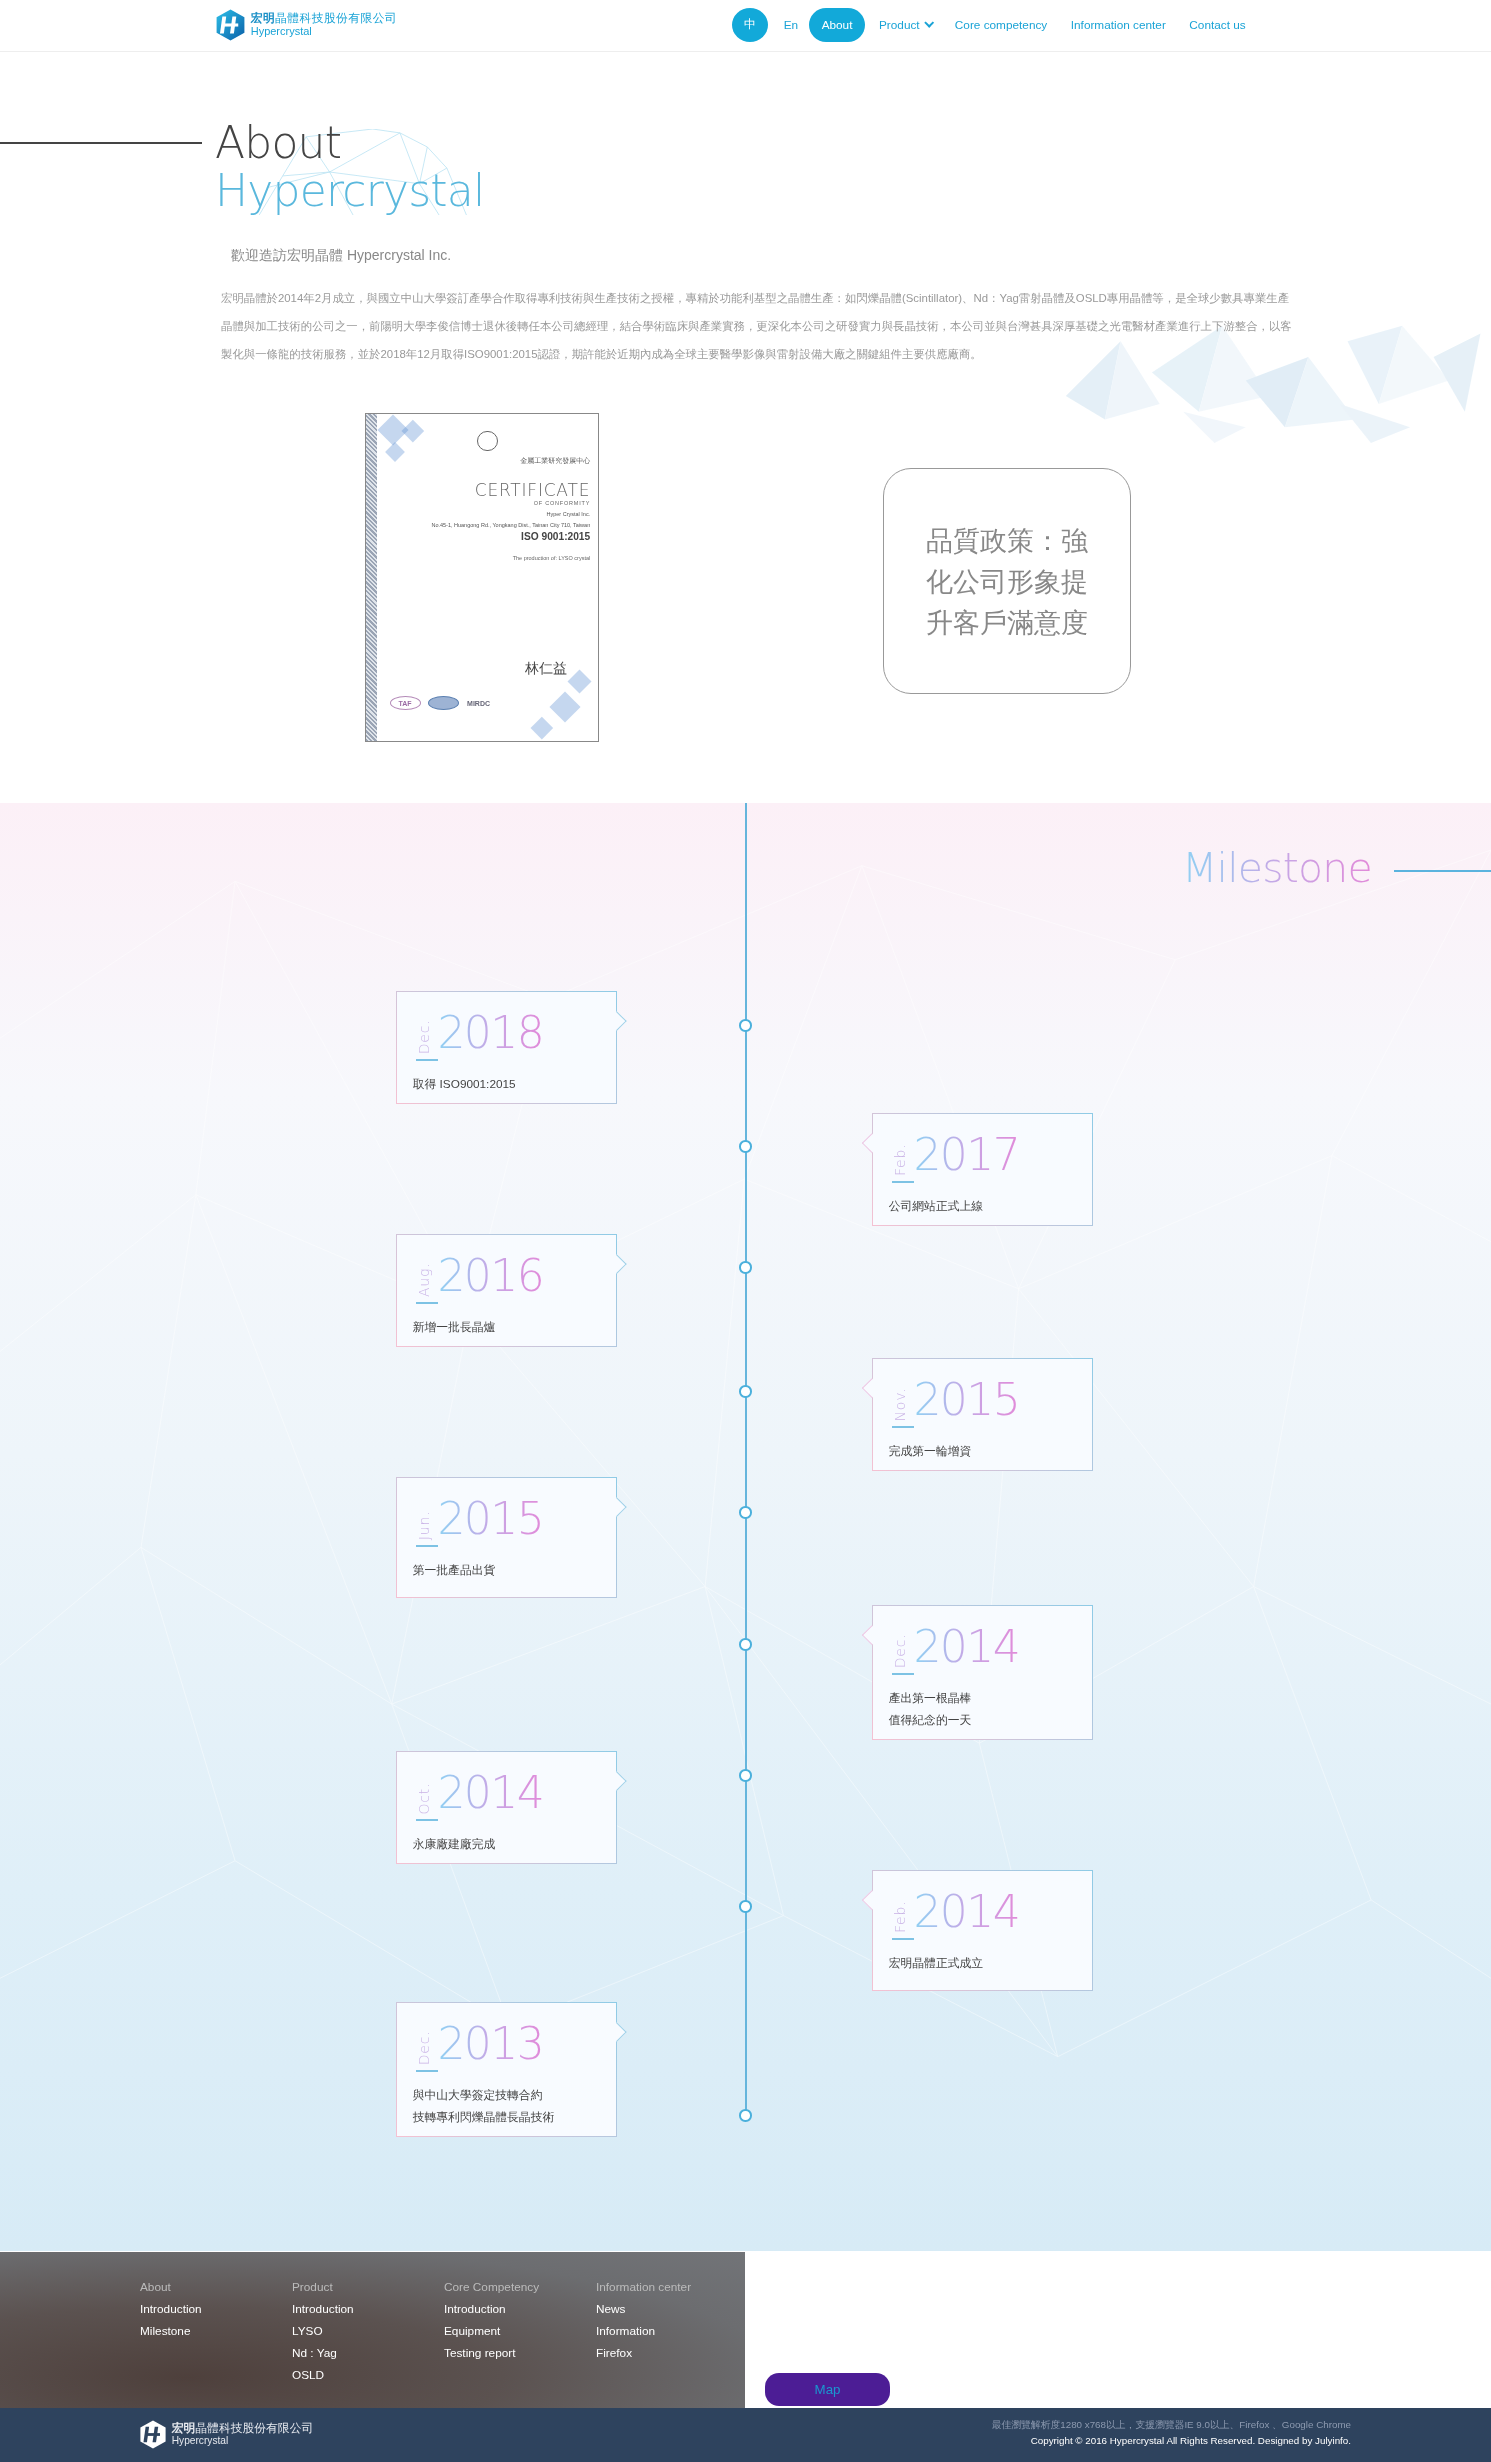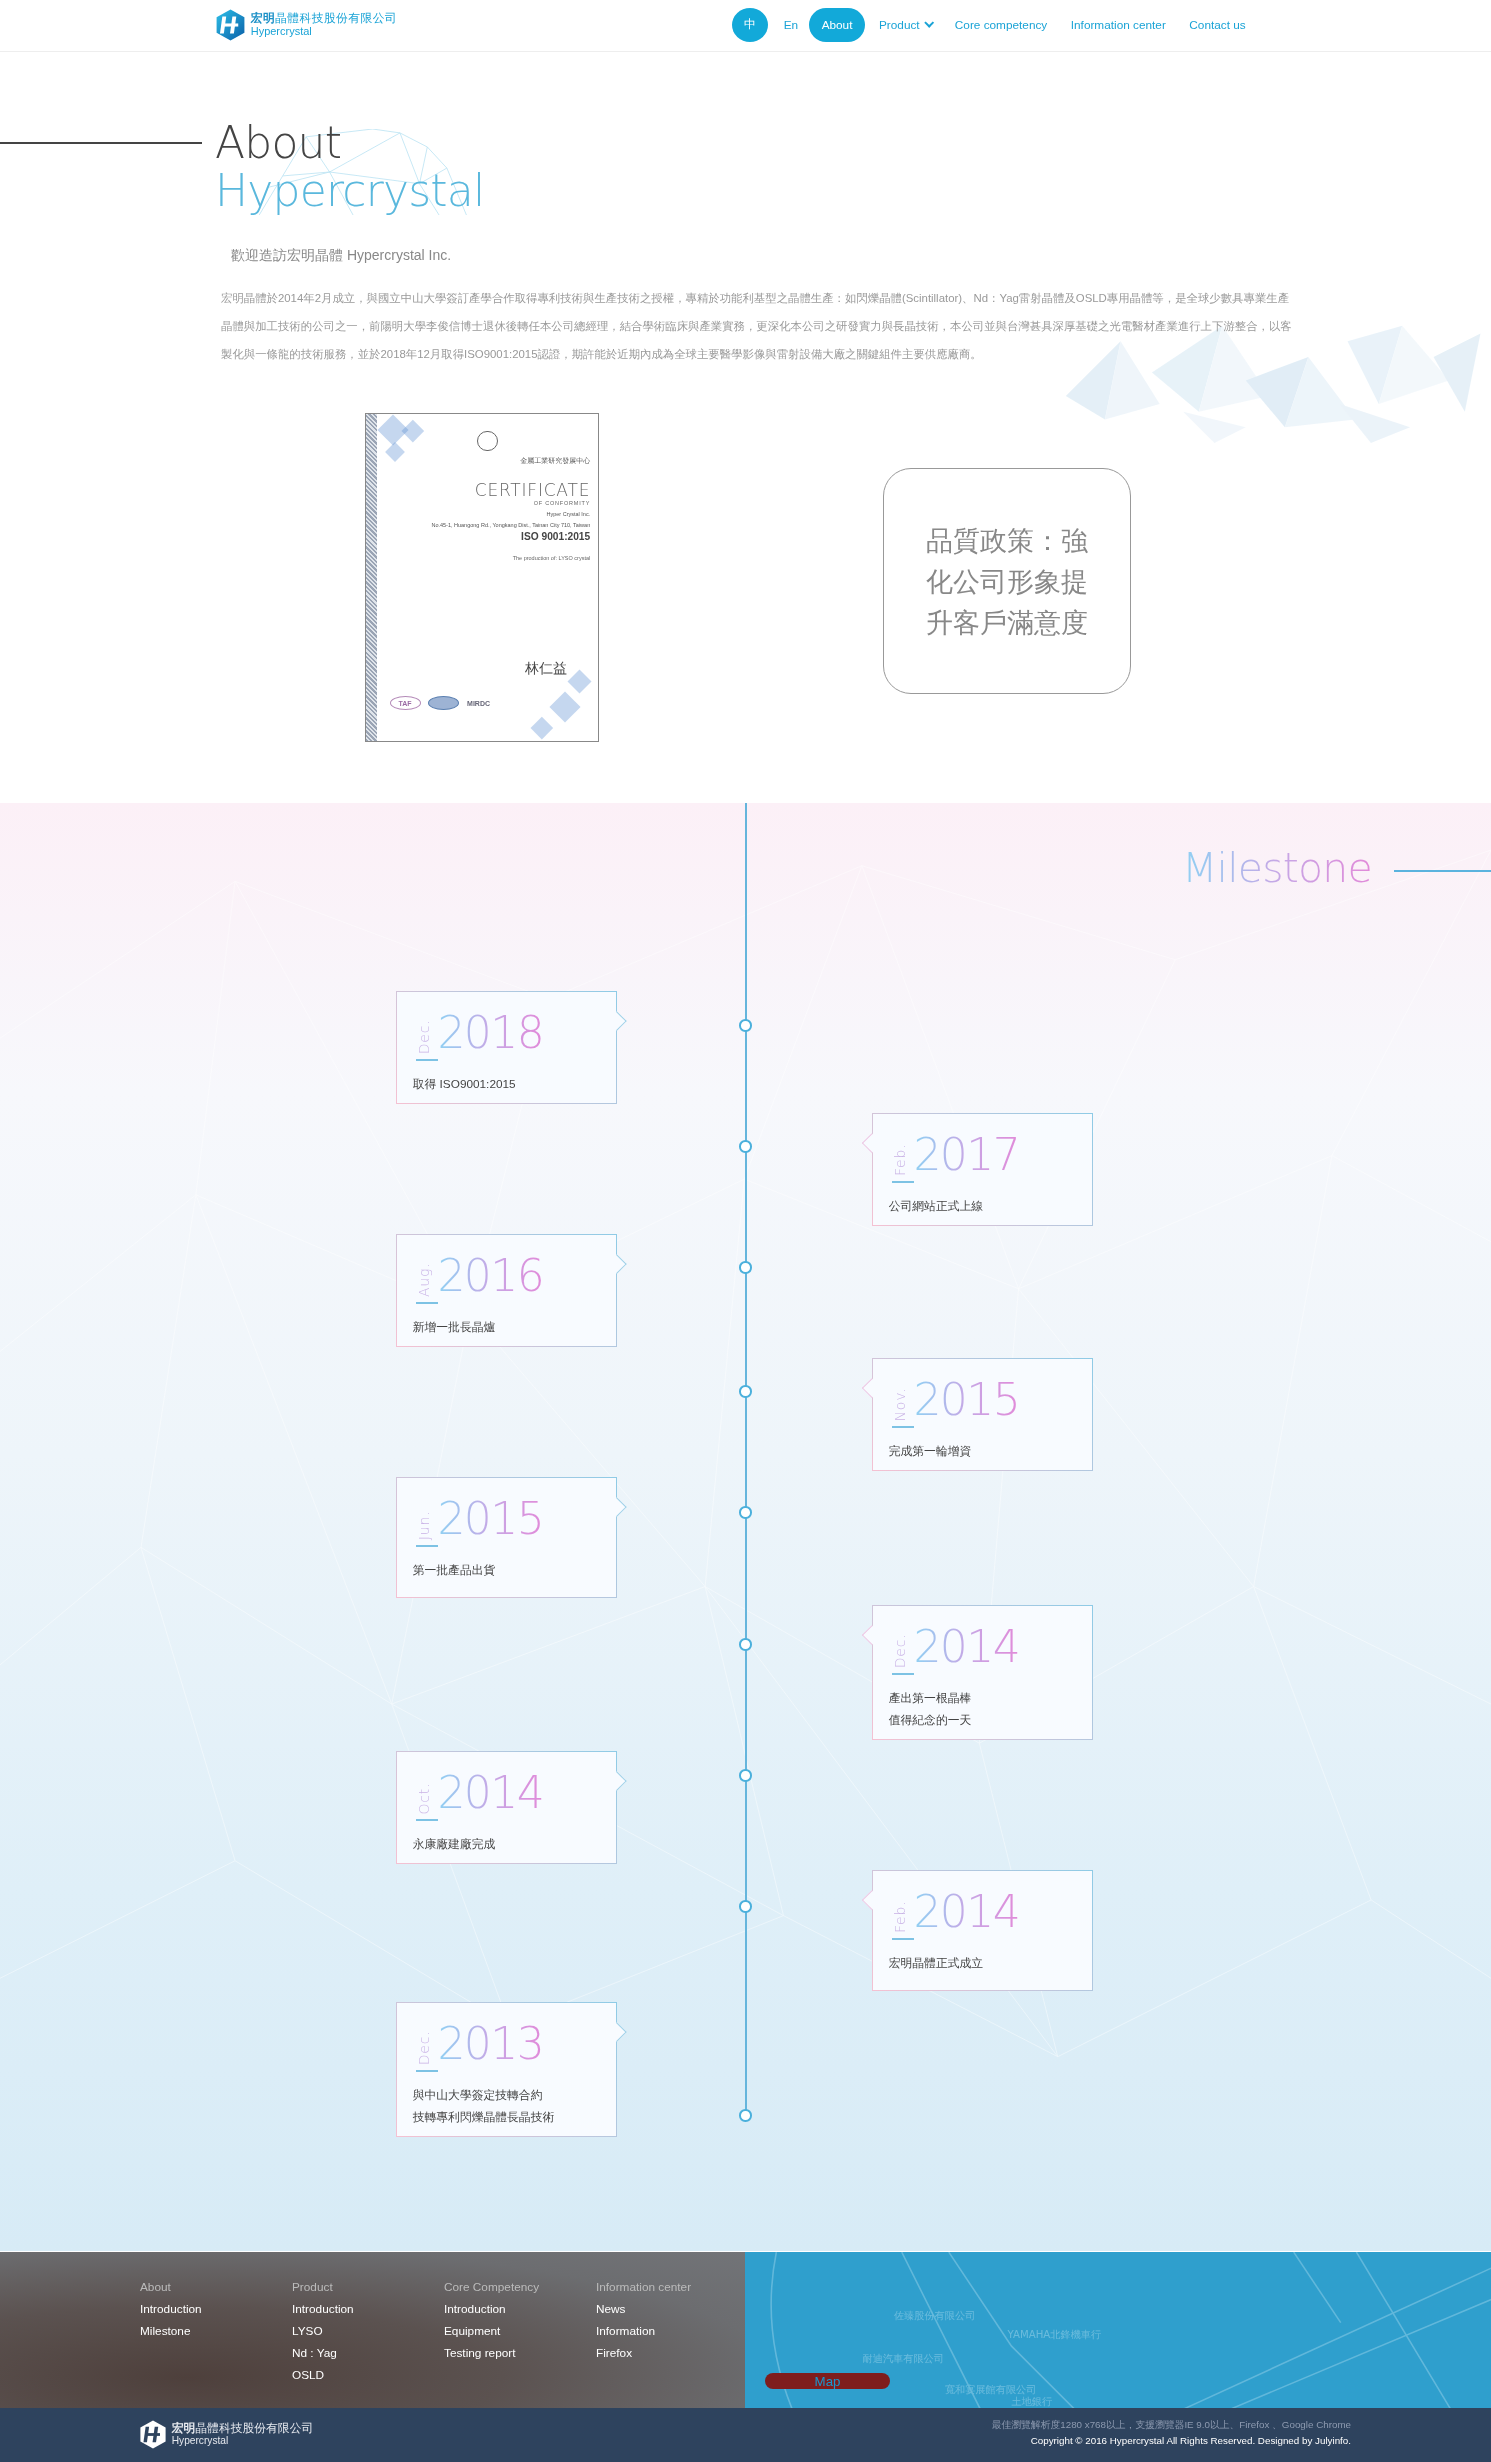--- a/index.html
+++ b/index.html
@@ -71,21 +71,21 @@
 
   
   .footer { position: absolute; left: 0; top: 2252px; width: 1491px; height: 157px; }
   .footer-left { position: absolute; left: 0; top: 0; width: 745px; height: 157px; background: radial-gradient(ellipse at 25% 80%, #4e403c 0%, #5b5250 40%, #6c6d70 75%, #727478 100%); }
   .footer-right { position: absolute; left: 745px; top: 0; width: 747px; height: 157px; background: #2f9fcd; overflow: hidden; }
   .map-svg { position: absolute; left: 0; top: 0; width: 747px; height: 157px; opacity: 0.35; }
   .fcol { position: absolute; top: 23.5px; font-size: 11.8px; line-height: 22px; }
   .fcol .fhead { color: #bbb; }
   .fcol .flink { color: #fff; }
   .contact { position: absolute; left: 768px; top: 17px; color: #fff; font-size: 12.5px; line-height: 25px; }
-  .map-btn { position: absolute; left: 765px; top: 2373px; width: 125px; height: 16px; border-radius: 14px; background: #7f1d1d; color: #1a97cf; font-size: 13.3px; display: flex; align-items: center; justify-content: center; border: none; }
+  .map-btn { position: absolute; left: 765px; top: 2373px; width: 125px; height: 33px; border-radius: 14px; background: #4c1d95; color: #1a97cf; font-size: 13.3px; display: flex; align-items: center; justify-content: center; border: none; }
   .bottom-bar { position: absolute; left: 0; top: 2408px; width: 1491px; height: 54px; background: #2e435e; }
   .blogo { position: absolute; left: 139px; top: 11px; display: flex; align-items: center; gap: 4.7px; }
   .blogo-text { display: flex; flex-direction: column; line-height: 12.5px; color: #fff; }
   .blogo-cn { font-size: 11.8px; color: #e5e8ee; }
   .blogo-en { font-size: 10.2px; color: #e5e8ee; }
   .bcopy { position: absolute; right: 140px; top: 9.4px; text-align: right; font-size: 9.8px; line-height: 15.7px; }
   .bcopy .b1 { color: #8d9ab0; }
   .bcopy .b2 { color: #fff; }
 </style>
 </head>
@@ -316,40 +316,20 @@
       <a class="flink" style="display:block">Equipment</a>
       <a class="flink" style="display:block">Testing report</a>
     </div>
     <div class="fcol" style="left:596px">
       <div class="fhead">Information center</div>
       <a class="flink" style="display:block">News</a>
       <a class="flink" style="display:block">Information</a>
       <a class="flink" style="display:block">Firefox</a>
     </div>
   </div>
-  <div class="footer-right">
-    <svg class="map-svg" viewBox="0 0 953 200">
-      <g stroke="#bfe6f5" stroke-width="2" fill="none">
-        <path d="M40,0 Q20,100 60,200"></path>
-        <path d="M200,0 L300,200"></path>
-        <path d="M260,0 L340,120 L420,200"></path>
-        <path d="M560,200 L953,20"></path>
-        <path d="M620,200 L953,60"></path>
-        <path d="M780,0 L900,200"></path>
-        <path d="M700,0 L760,90"></path>
-      </g>
-      <g fill="#d8f0fa" font-size="13" font-family="DejaVu Sans, sans-serif">
-        <text x="190" y="85">佐臻股份有限公司</text>
-        <text x="150" y="140">耐迪汽車有限公司</text>
-        <text x="335" y="110">YAMAHA北鋒機車行</text>
-        <text x="255" y="180">寬和宴展館有限公司</text>
-        <text x="340" y="195">土地銀行</text>
-      </g>
-    </svg>
-  </div>
 </footer>
 <button class="map-btn">Map</button>
 
 <div class="bottom-bar">
   <div class="blogo">
     <svg width="28" height="31" viewBox="0 0 40 44">
       <polygon points="20,2 38,12 38,32 20,42 2,32 2,12" fill="#fff"></polygon>
       <rect x="11" y="11" width="5" height="22" fill="#2e435e" transform="skewX(-8)"></rect>
       <rect x="24" y="11" width="5" height="22" fill="#2e435e" transform="skewX(-8)"></rect>
       <rect x="10" y="20" width="20" height="4" fill="#2e435e"></rect>

